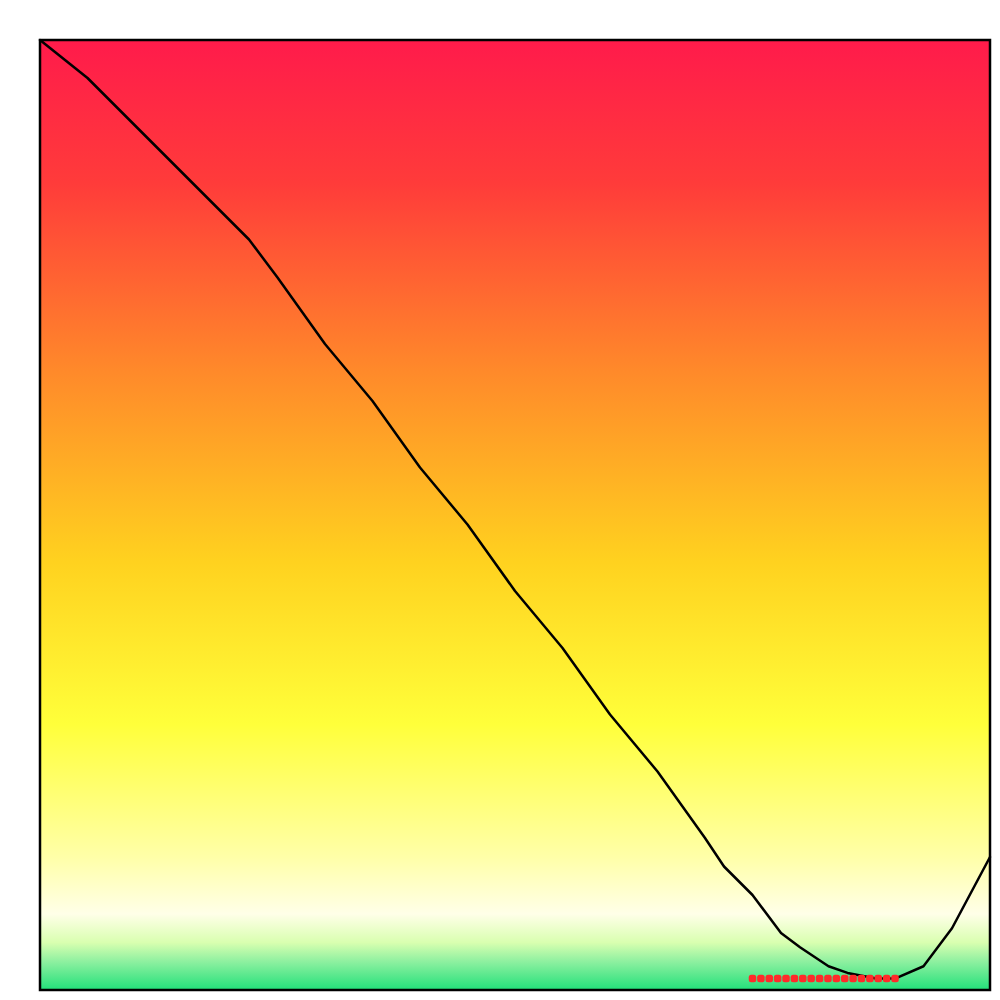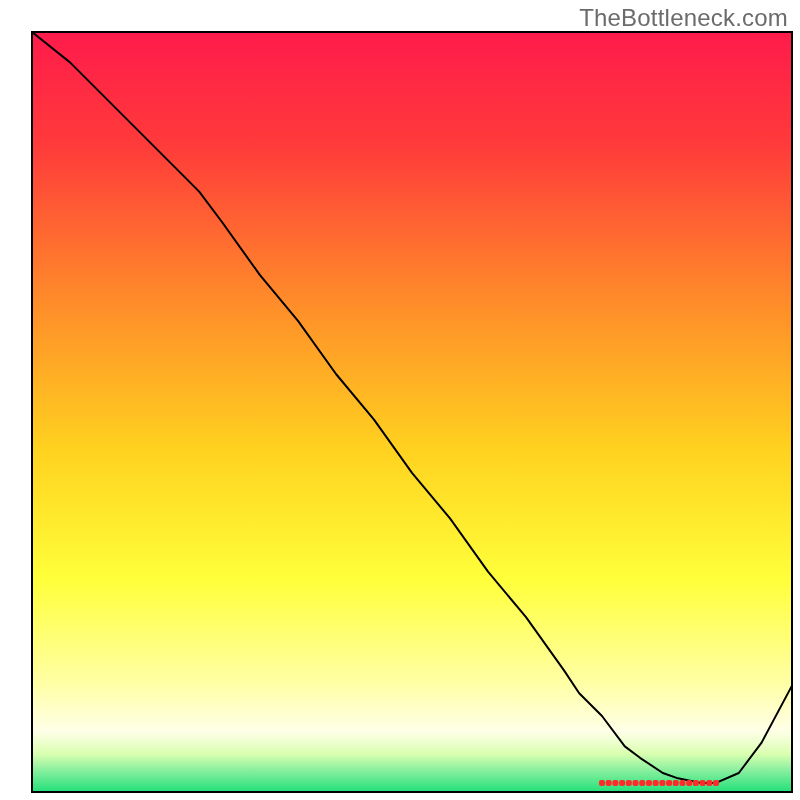--- a/index.html
+++ b/index.html
@@ -30,21 +30,20 @@
   svg.plot {
     position: absolute;
     top: 0;
     left: 0;
   }
 </style>
 </head>
 <body>
 
 <div class="stage">
-  <div class="watermark">TheBottleneck.com</div>
 
   <svg class="plot" width="800" height="800" viewBox="0 0 800 800">
     <defs>
       <linearGradient id="bg-grad" x1="0" y1="0" x2="0" y2="1">
       <stop offset="0%" stop-color="#ff1b4b"></stop>
           <stop offset="15%" stop-color="#ff3b3a"></stop>
           <stop offset="35%" stop-color="#ff8a2a"></stop>
           <stop offset="55%" stop-color="#ffd21f"></stop>
           <stop offset="72%" stop-color="#ffff3a"></stop>
           <stop offset="86%" stop-color="#ffffa8"></stop>

